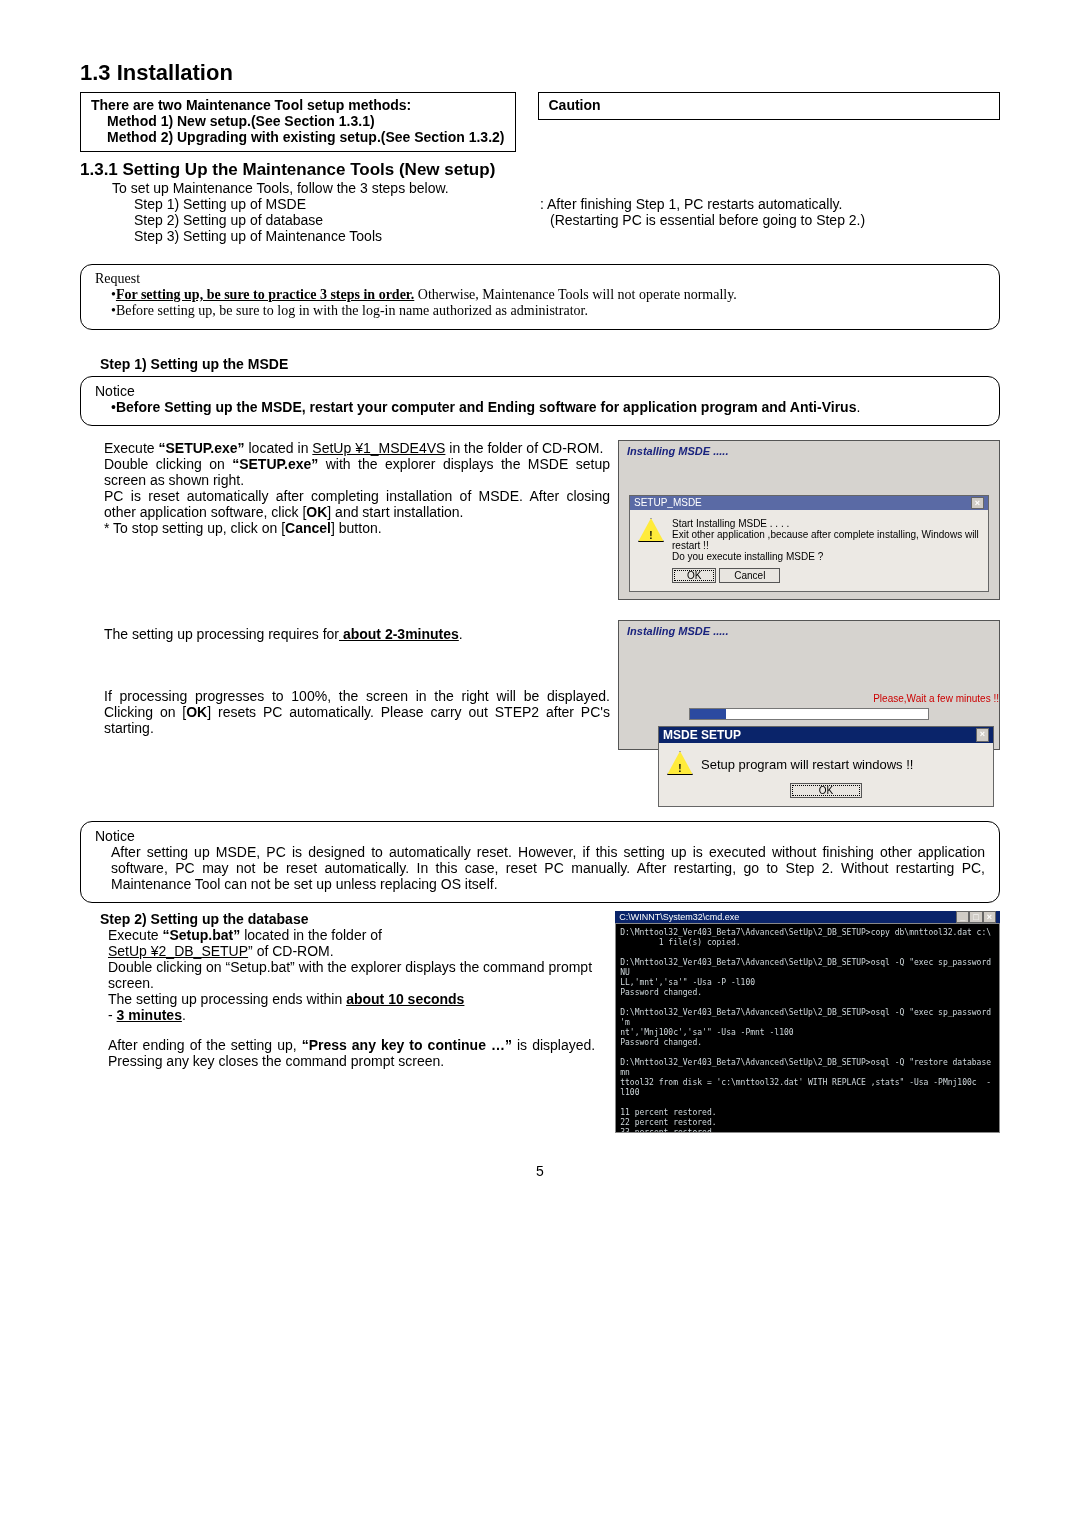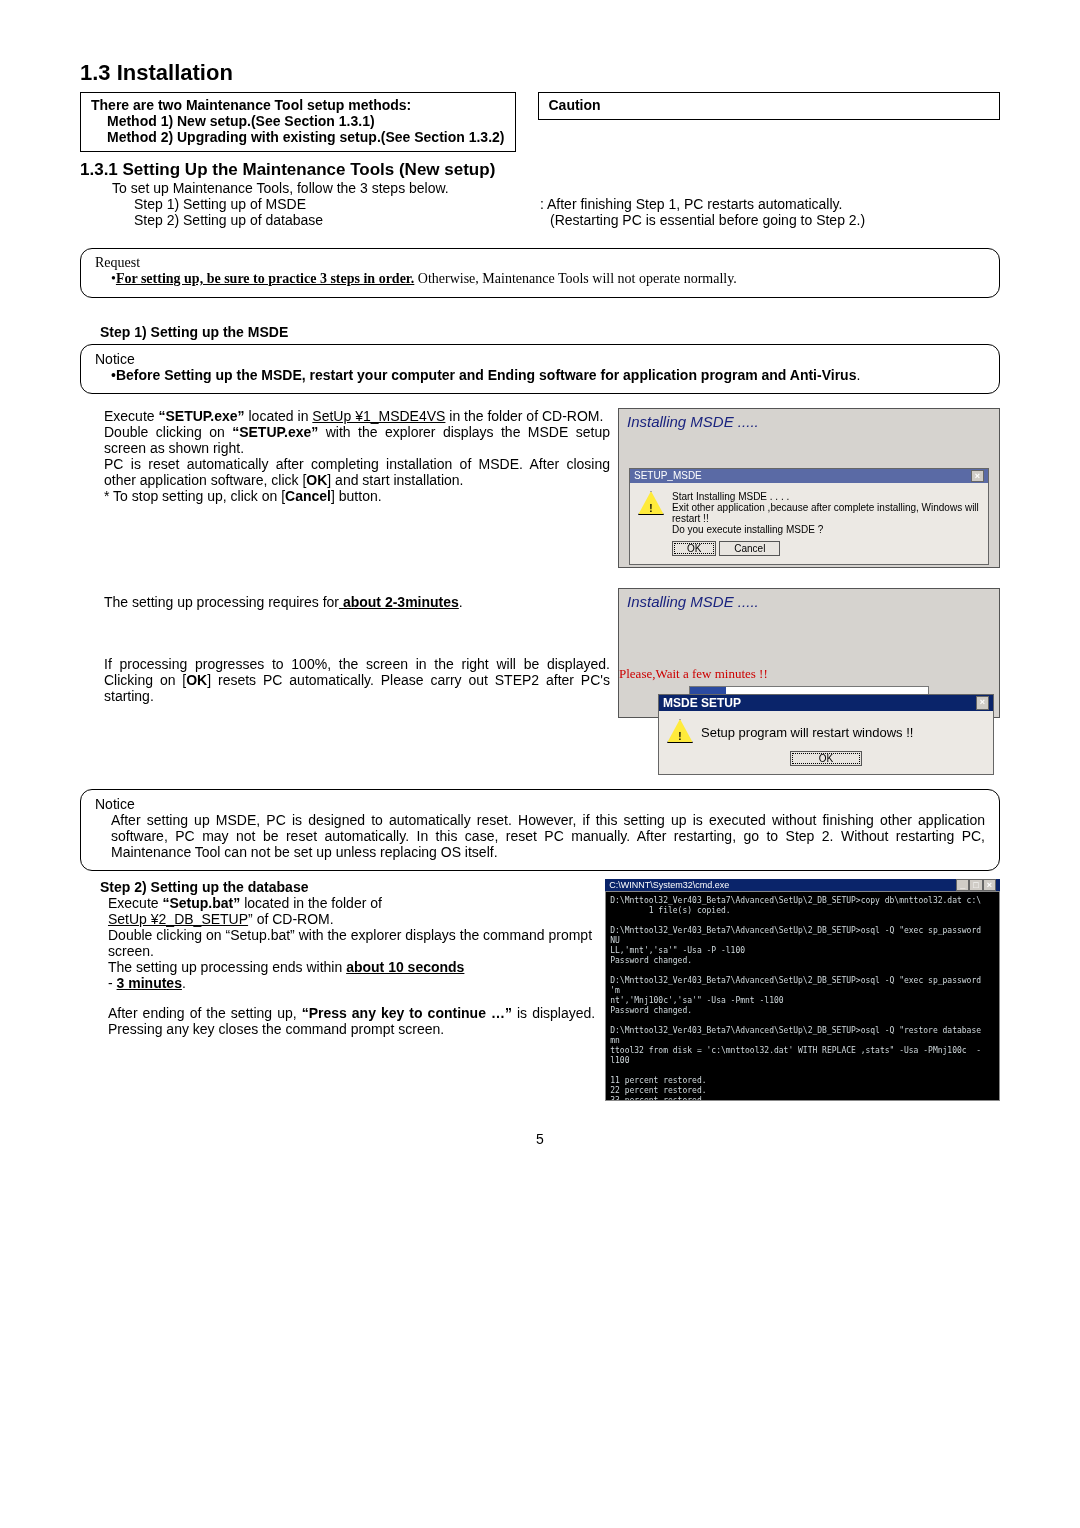--- a/index.html
+++ b/index.html
@@ -36,21 +36,21 @@
   .page-num{text-align:center;margin-top:30px;}
   
   .sshot{
     border:1px solid #555;
     background:#d6d3cf;
     font-size:10px;
     color:#1a237e;
     position:relative;
     box-sizing:border-box;
   }
-  .sshot .title{color:#1a237e;font-style:italic;font-weight:normal;padding:4px 8px;font-size:15px;}
+  .sshot .title{color:#1a237e;font-style:italic;font-weight:bold;padding:4px 8px;font-size:11px;}
   .dlg{
     background:#ece9e4;
     border:1px solid #666;
     margin:6px;
     color:#000;
     font-size:10px;
   }
   .dlg-title{background:#5a6aa5;color:#fff;padding:1px 4px;display:flex;justify-content:space-between;}
   .dlg-title.dark{background:#0a246a;}
   .dlg-body{padding:8px;display:flex;}
@@ -95,32 +95,34 @@
 </div>
 
 <div class="gap"></div>
 
 <h3>1.3.1 Setting Up the Maintenance Tools (New setup)</h3>
 <div class="indent1">To set up Maintenance Tools, follow the 3 steps below.</div>
 <div class="row">
   <div style="flex:0 0 50%;">
     <div class="indent2">Step 1) Setting up of MSDE</div>
     <div class="indent2">Step 2) Setting up of database</div>
+    <div class="indent2">Step 3) Setting up of Maintenance Tools</div>
   </div>
   <div style="flex:1;">
     <div>: After finishing Step 1, PC restarts automatically.</div>
     <div style="padding-left:10px;">(Restarting PC is essential before going to Step 2.)</div>
   </div>
 </div>
 
 <div class="box" style="margin-top:20px;font-family:Liberation Serif, serif;">
   <div>Request</div>
   <div style="padding-left:28px;text-indent:-12px;">
     •<span class="bu">For setting up, be sure to practice 3 steps in order.</span><span> Otherwise, Maintenance Tools will not operate normally.</span>
   </div>
+  <div style="padding-left:28px;text-indent:-12px;">•<span>Before setting up, be sure to log in with the log-in name authorized as administrator.</span></div>
 </div>
 
 <div style="height:26px;"></div>
 
 <div class="bold" style="padding-left:20px;">Step 1) Setting up the MSDE</div>
 
 <div class="box" style="margin-top:4px;">
   <div>Notice</div>
   <div style="padding-left:28px;text-indent:-12px;">
     •<span class="bold">Before Setting up the MSDE, restart your computer and Ending software for application program and Anti-Virus</span><span>.</span>
@@ -177,21 +179,21 @@
             </div>
           </div>
         </div>
       </div>
     </div>
 
     <div style="height:20px;"></div>
 
     <div class="sshot" style="height:130px;">
       <div class="title">Installing MSDE .....</div>
-      <div style="text-align:left;color:#c00;font-size:13px;margin-top:52px;font-family:Liberation Serif, serif;">Please,Wait a few minutes !!</div>
+      <div style="text-align:right;color:#c00;font-size:10px;margin-top:52px;">Please,Wait a few minutes !!</div>
       <div style="background:#fff;height:10px;margin:4px 70px;border:1px solid #777;">
         <div style="background:#2b4aa0;height:100%;width:15%;"></div>
       </div>
     </div>
 
     <div class="dlg" style="margin:-24px 6px 0 40px;position:relative;">
       <div class="dlg-title dark" style="font-weight:bold;font-size:12px;">
           <span>MSDE SETUP</span>
           <span class="close-x">×</span>
         </div>
@@ -208,21 +210,21 @@
 
 <div style="height:14px;"></div>
 
 <div class="box">
   <div>Notice</div>
   <div class="justify" style="padding-left:16px;">After setting up MSDE, PC is designed to automatically reset. However, if this setting up is executed without finishing other application software, PC may not be reset automatically. In this case, reset PC manually. After restarting, go to Step 2. Without restarting PC, Maintenance Tool can not be set up unless replacing OS itself.</div>
 </div>
 
 <div style="height:8px;"></div>
 
-<div class="row" style="gap:10px;">
+<div class="row" style="gap:20px;">
   <div style="flex:0 0 56%;">
     <div class="bold" style="padding-left:20px;">Step 2) Setting up the database</div>
     <div style="padding-left:28px;">
       <div>
         <span>Execute </span><span class="bold">“Setup.bat”</span><span> located in the folder of</span>
       </div>
       <div>
         <span class="u">SetUp ¥2_DB_SETUP</span><span>” of CD-ROM.</span>
       </div>
       <div>Double clicking on “Setup.bat” with the explorer displays the command prompt screen.</div>

